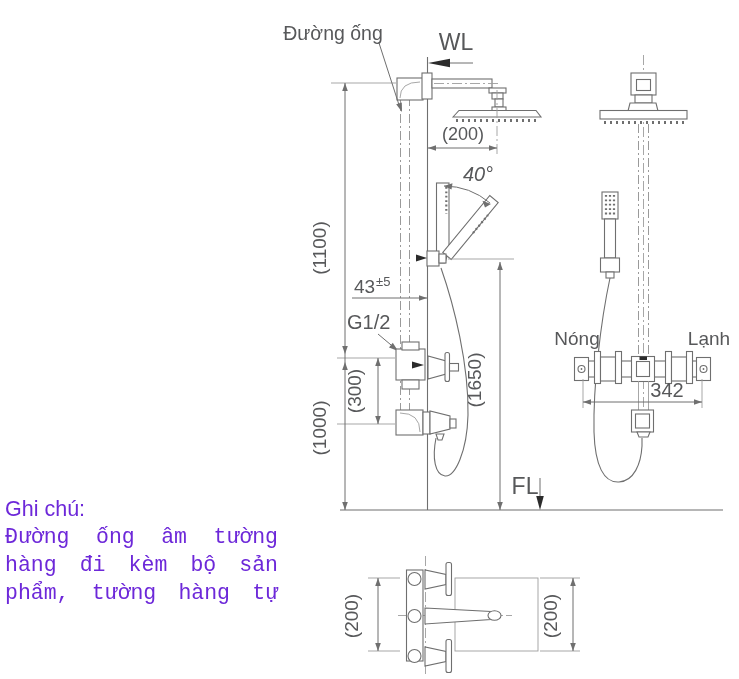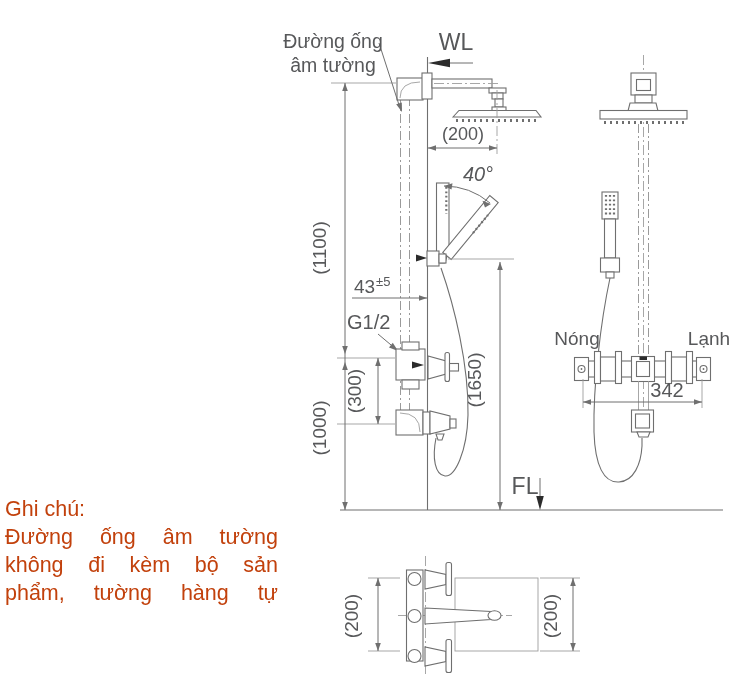--- a/index.html
+++ b/index.html
@@ -19,24 +19,24 @@
   .spr{stroke:#6f6f6f;stroke-width:2.2;fill:none;stroke-dasharray:1.8 2.6;}
   .dtext{fill:#57585a;font-family:"Liberation Sans",sans-serif;}
   .t18{font-size:18px;}
   .t19{font-size:19px;}
   .t20{font-size:20px;}
   .t23{font-size:23px;}
   .t13{font-size:13px;}
   .it{font-style:italic;}
   
   .pipe-label{position:absolute;left:281px;top:21px;width:104px;text-align:center;
-              color:#57585a;font-size:19.5px;line-height:24px;margin-top:8px;}
-  .note{position:absolute;left:5px;top:495px;width:273px;color:#c2410c;
+              color:#57585a;font-size:19.5px;line-height:24px;}
+  .note{position:absolute;left:5px;top:495px;width:273px;color:#6d28d9;
         font-size:21.5px;line-height:28px;}
-  .note .jl{text-align:justify;text-align-last:justify;}
+  .note .jl{text-align:justify;text-align-last:justify;font-family:Liberation Mono, monospace;}
 </style>
 </head>
 <body>
 
 <div class="canvas">
 
   <svg class="drawing" width="739" height="679" viewBox="0 0 739 679">
 
     <g>
 
@@ -265,23 +265,22 @@
         <line class="dim" x1="573" y1="578" x2="573" y2="651"></line>
         <polygon class="ar" points="573,578 570.2,586 575.8,586"></polygon>
         <polygon class="ar" points="573,651 570.2,643 575.8,643"></polygon>
         <text class="dtext t19" x="557" y="616" text-anchor="middle" transform="rotate(-90 557 616)">(200)</text>
       </g>
     </g>
   </svg>
 
   <div class="pipe-label">
     <div>Đường ống</div>
-    <div>âm tường</div>
   </div>
 
   <div class="note">
     <div>Ghi chú:</div>
     <div class="jl">Đường ống âm tường</div>
-    <div class="jl">không đi kèm bộ sản</div>
+    <div class="jl">hàng đi kèm bộ sản</div>
     <div class="jl">phẩm, tường hàng tự</div>
   </div>
 
 </div>
 
 </body></html>

